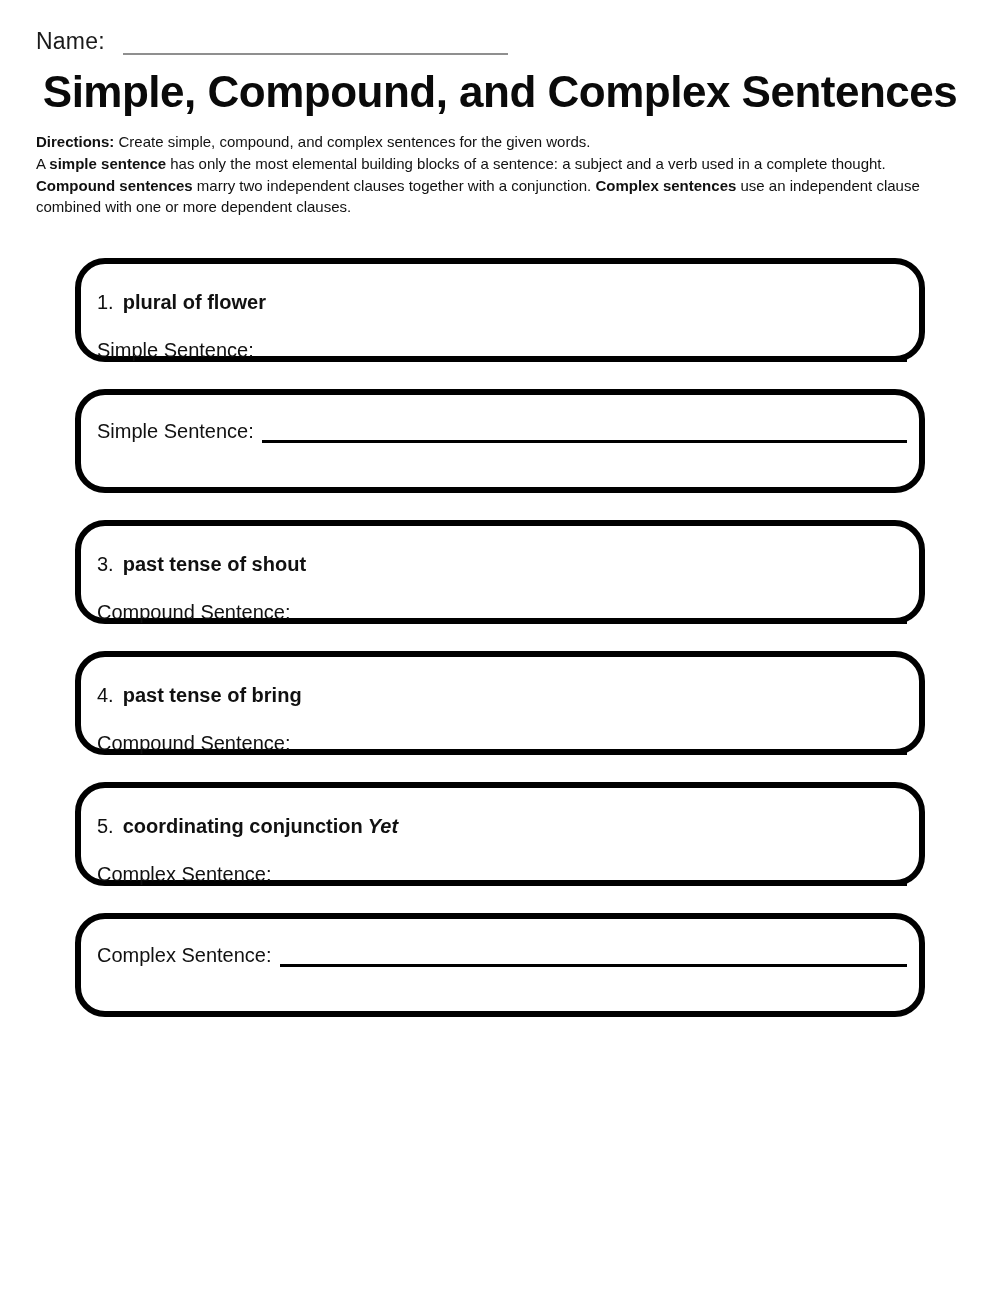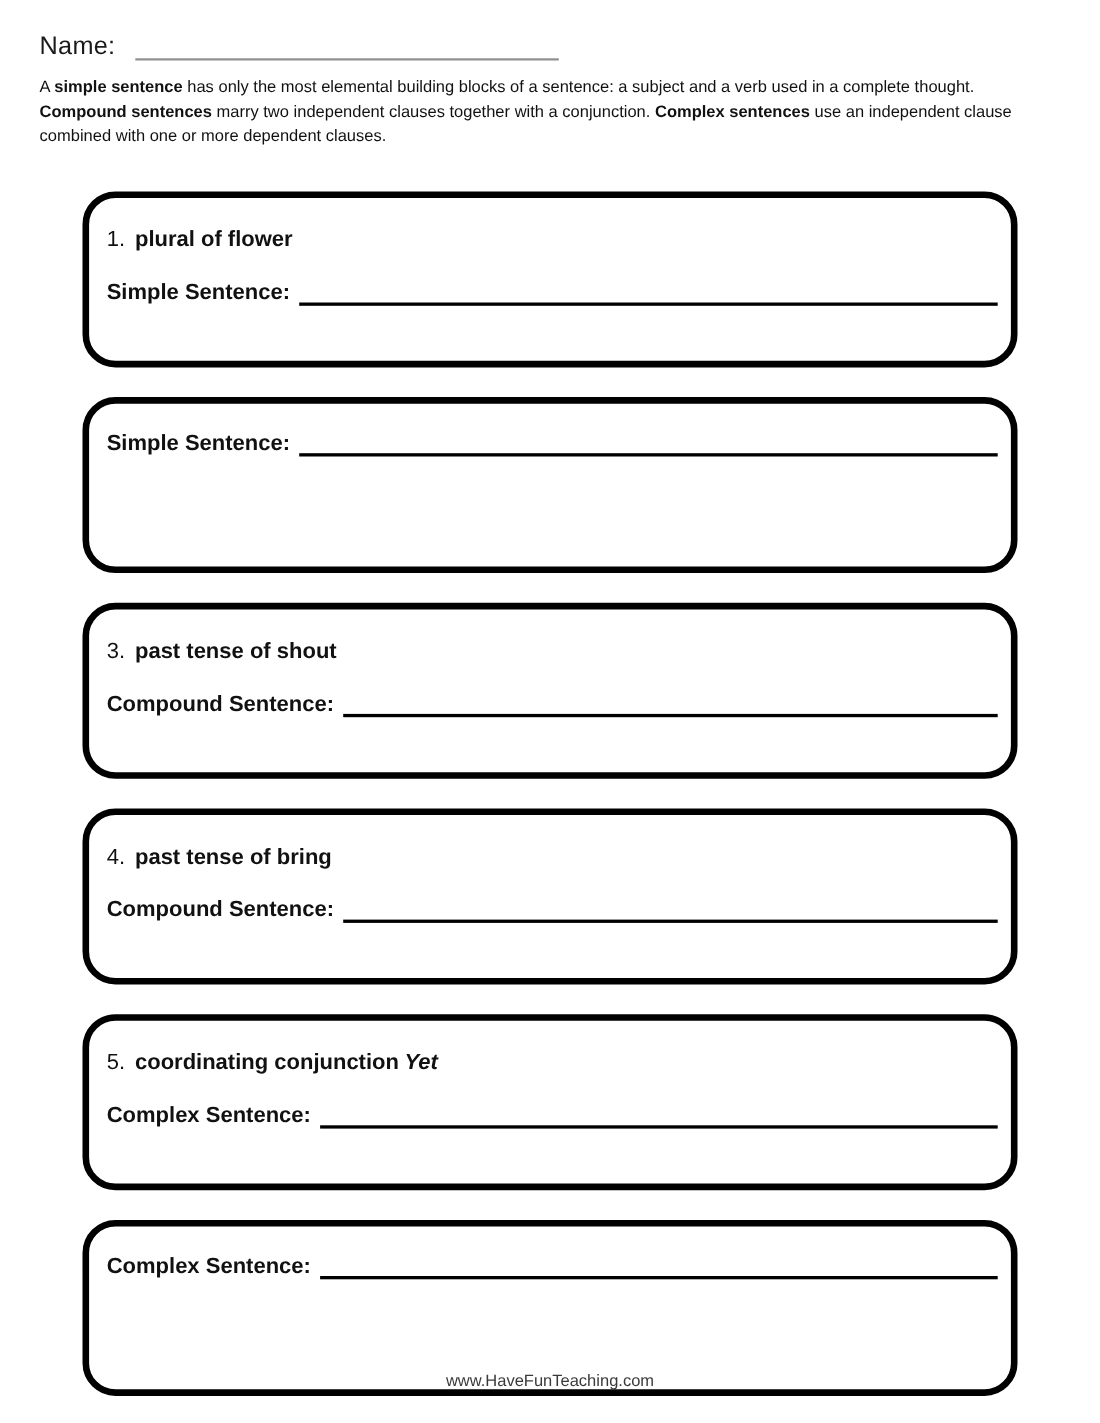--- a/index.html
+++ b/index.html
@@ -46,21 +46,21 @@
     font-size: 15px;
     line-height: 1.45;
     color: #111111;
   }
   .directions p { margin: 0; }
   .directions b { font-weight: 700; }
   
   .boxes { margin-top: 40px; }
   .word-box {
     width: 850px;
-    height: 160px;
+    height: 104px;
     margin: 0 auto 27px auto;
     border: 6px solid #000000;
     border-radius: 30px;
     background: #ffffff;
     padding: 0 12px 0 16px;
   }
   .item-line {
     margin-top: 26px;
     font-size: 20px;
     line-height: 1.2;
@@ -77,21 +77,21 @@
     margin-left: 5px;
   }
   .item-keyword:empty { display: none; }
   .sentence-row {
     display: flex;
     align-items: flex-end;
     margin-top: 24px;
   }
   .sentence-label {
     font-size: 20px;
-    font-weight: 700;
+    font-weight: 400;
     line-height: 1.2;
     white-space: nowrap;
   }
   .answer-line {
     flex: 1;
     margin-left: 8px;
     height: 22px;
     border-bottom: 3px solid #000000;
   }
   
@@ -108,22 +108,24 @@
 </head>
 <body>
 
 <div class="page">
 
   <div class="name-row">
     <span class="name-label">Name:</span>
     <div class="name-line"></div>
   </div>
 
+  <div class="title">Simple, Compound, and Complex Sentences</div>
 
   <div class="directions">
+    <p><b>Directions:</b> <span>Create simple, compound, and complex sentences for the given words.</span></p>
     <p><span>A </span><b>simple sentence</b><span> has only the most elemental building blocks of a sentence: a subject and a verb used in a complete thought. </span><b>Compound sentences</b><span> marry two independent clauses together with a conjunction. </span><b>Complex sentences</b><span> use an independent clause combined with one or more dependent clauses.</span></p>
   </div>
 
   <div class="boxes">
 
     <div class="word-box">
       <div class="item-line">
         <span class="item-number">1.</span><span class="item-prompt">plural of flower</span>
       </div>
       <div class="sentence-row">
@@ -171,15 +173,14 @@
 
     <div class="word-box">
       <div class="sentence-row">
         <span class="sentence-label">Complex Sentence:</span>
         <div class="answer-line"></div>
       </div>
     </div>
 
   </div>
 
-  <div class="footer">www.HaveFunTeaching.com</div>
 
 </div>
 
 </body></html>

